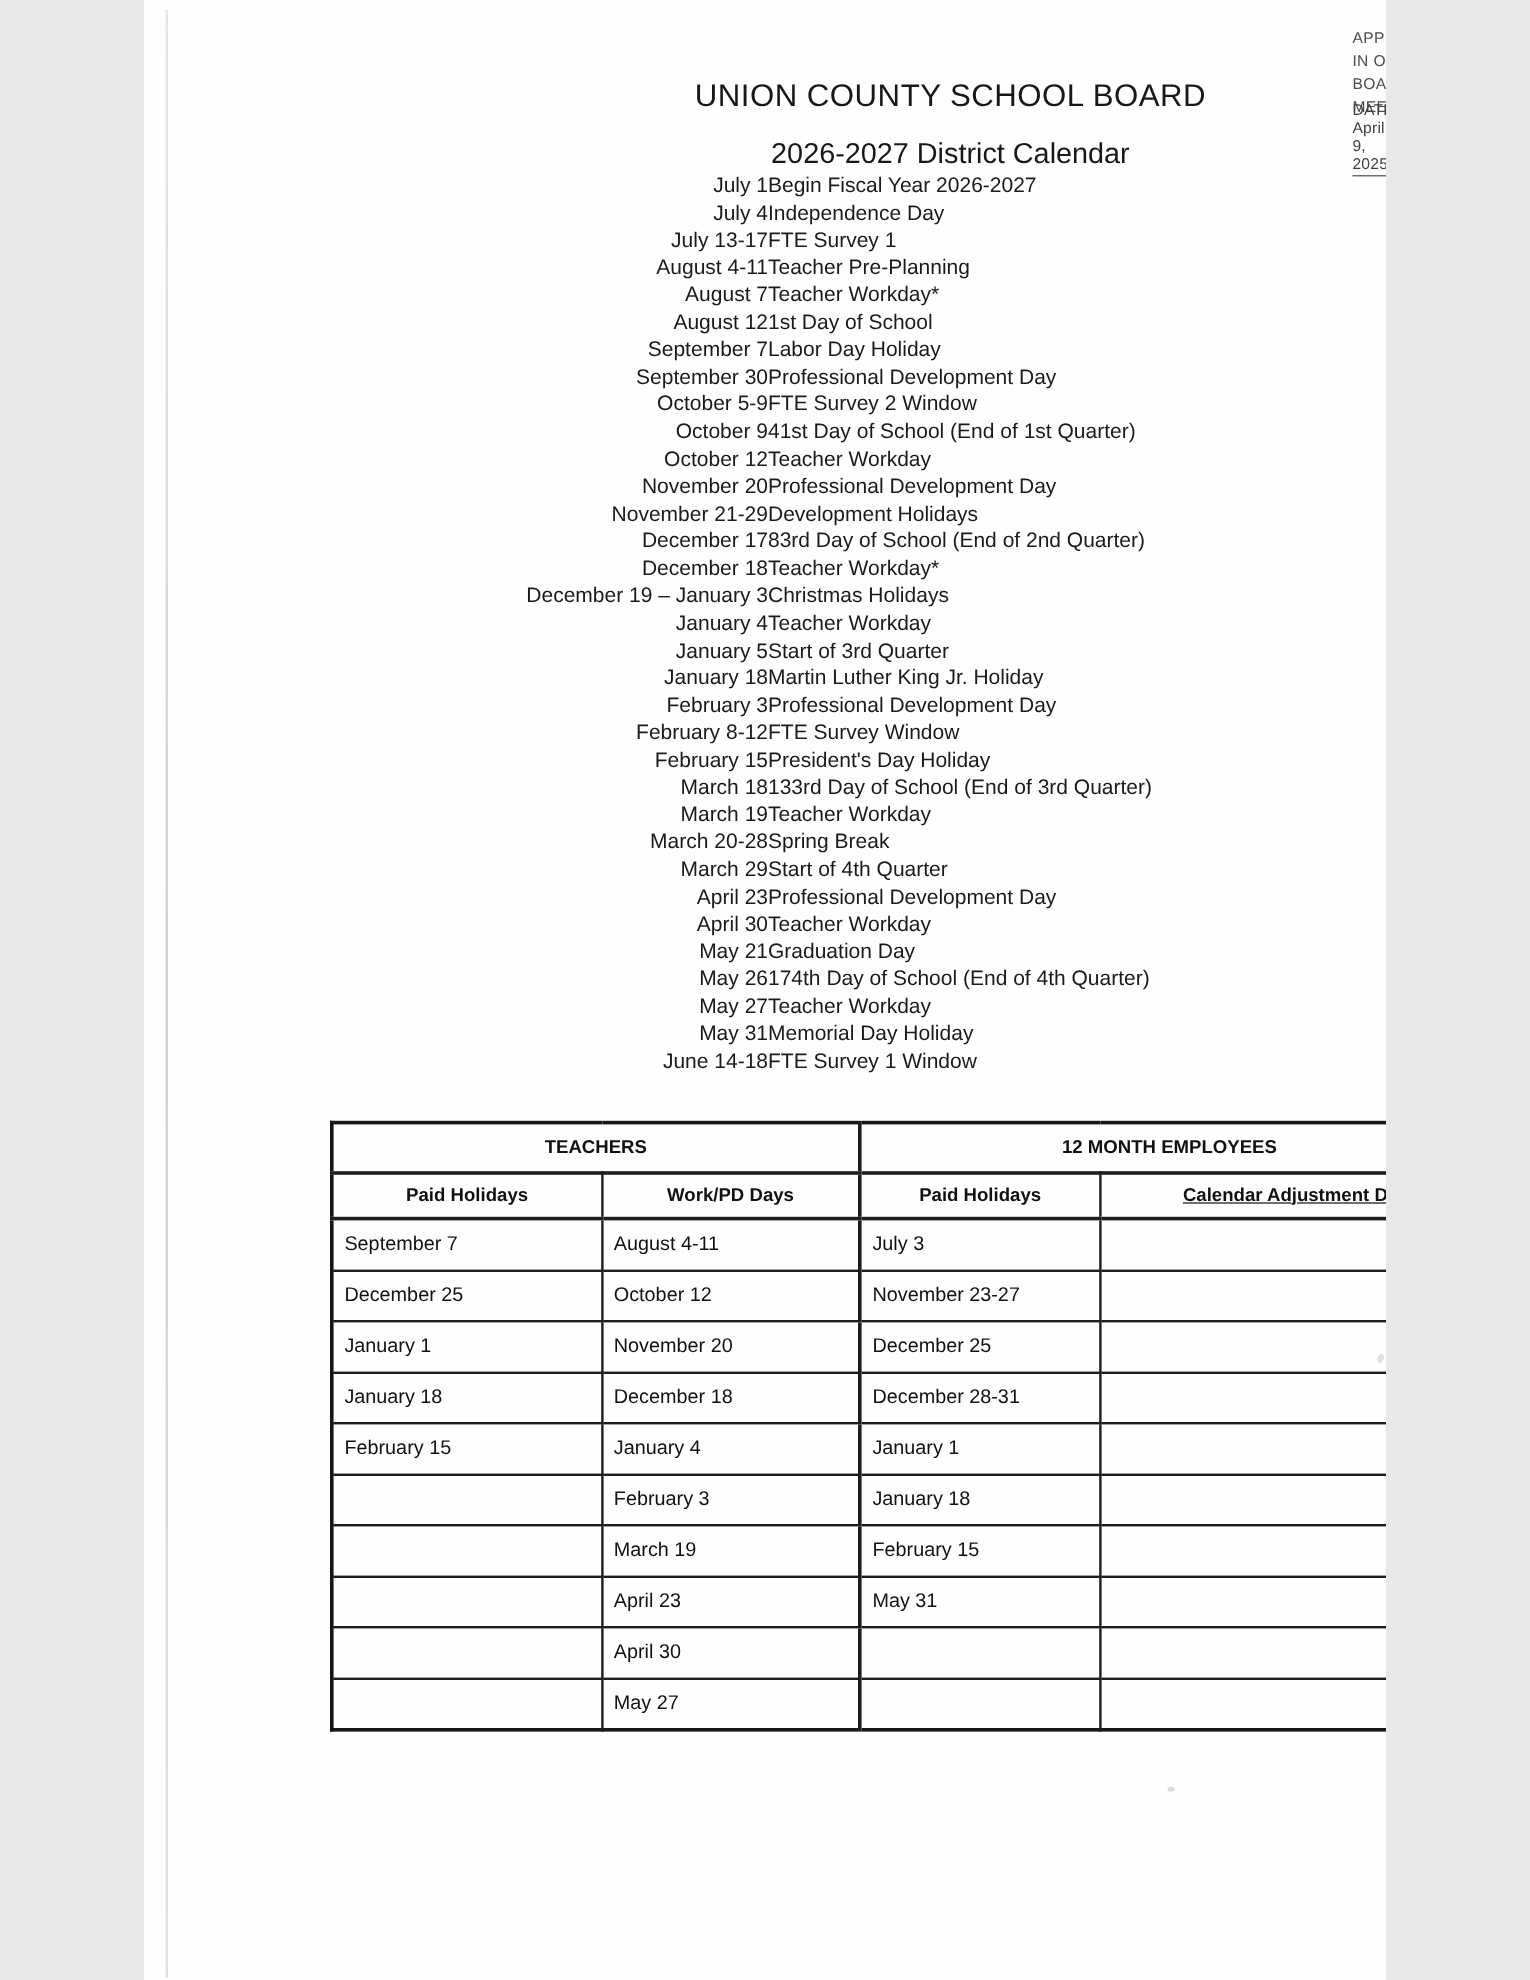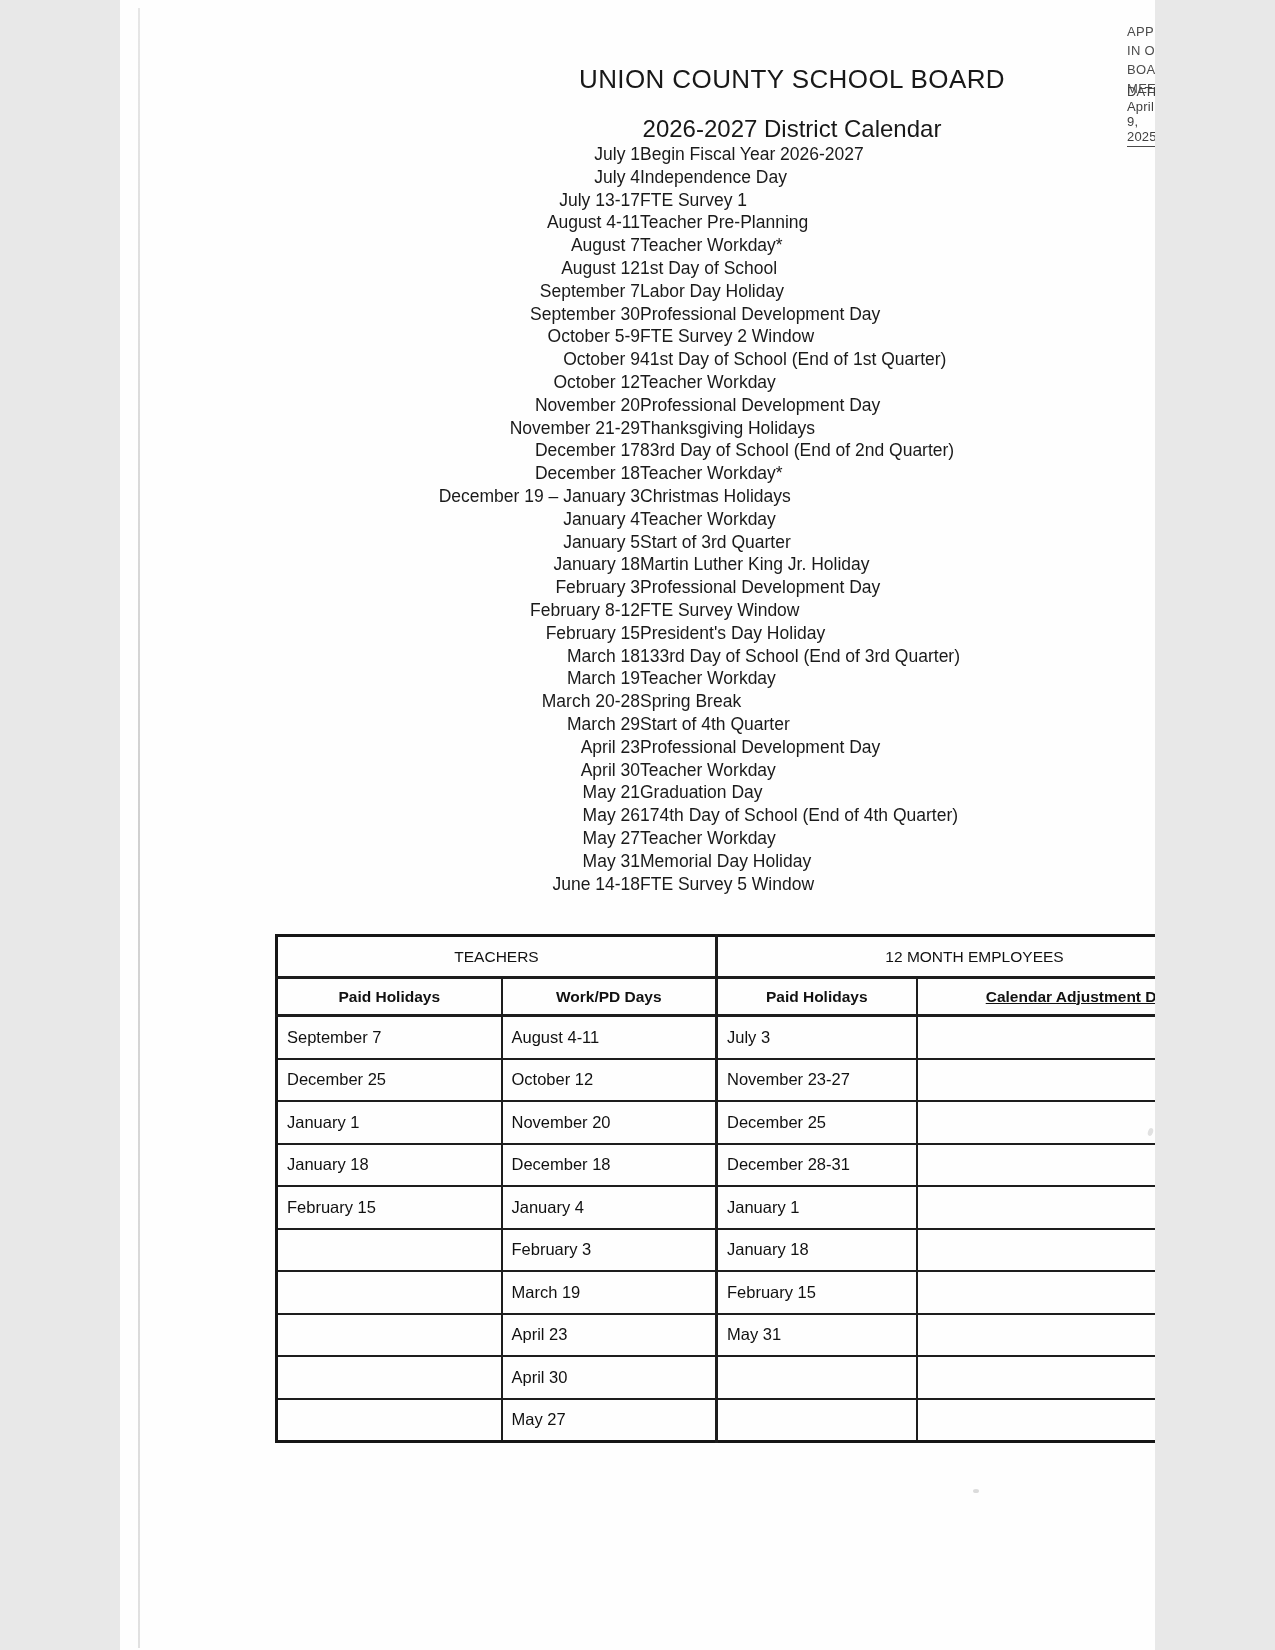--- a/index.html
+++ b/index.html
@@ -19,21 +19,21 @@
   .t1{font-size:26px;letter-spacing:.4px;}
   .t2{font-size:24px;margin-top:20px;}
   
   .calendar{position:absolute;left:163px;top:143px;font-size:17.5px;color:#1a1a1a;text-align:right;}
   .cal-row{display:flex;height:22.8px;line-height:22.8px;white-space:nowrap;}
   .cal-date{width:357px;}
   
   .emp-table{position:absolute;left:155px;top:934px;width:956px;border-collapse:collapse;
              table-layout:fixed;color:#111;border:3px solid #161616;}
   .emp-table th,.emp-table td{border:2px solid #1d1d1d;white-space:nowrap;overflow:hidden;}
-  .group-row th{height:37px;font-size:15.5px;font-weight:normal;text-align:center;
+  .group-row th{height:37px;font-size:15.5px;font-weight:bold;text-align:center;
                 border-bottom:3px solid #1d1d1d;}
   .head-row th{height:33px;font-size:15.5px;font-weight:bold;text-align:center;
                border-bottom:3px solid #1d1d1d;}
   .head-row th.left{text-align:center;padding-left:12px;text-decoration:underline;}
   .emp-table tbody td{height:38.5px;font-size:16.5px;padding-left:9px;vertical-align:middle;}
   .mid{border-left:3px solid #1d1d1d !important;}
   
   .artifact-comma{position:absolute;left:1028px;top:1128px;width:5px;height:8px;
                   border-radius:50%;background:#c9c9c9;transform:rotate(18deg);opacity:.55;}
   .artifact-dot{position:absolute;left:853px;top:1489px;width:6px;height:4px;
@@ -119,21 +119,21 @@
         <div class="cal-event">Teacher Workday</div>
       </div>
 
       <div class="cal-row">
         <div class="cal-date">November 20</div>
         <div class="cal-event">Professional Development Day</div>
       </div>
 
       <div class="cal-row">
         <div class="cal-date">November 21-29</div>
-        <div class="cal-event">Thanksgiving Holidays</div>
+        <div class="cal-event">Development Holidays</div>
       </div>
 
       <div class="cal-row">
         <div class="cal-date">December 17</div>
         <div class="cal-event">83rd Day of School (End of 2nd Quarter)</div>
       </div>
 
       <div class="cal-row">
         <div class="cal-date">December 18</div>
         <div class="cal-event">Teacher Workday*</div>
@@ -219,21 +219,21 @@
         <div class="cal-event">Teacher Workday</div>
       </div>
 
       <div class="cal-row">
         <div class="cal-date">May 31</div>
         <div class="cal-event">Memorial Day Holiday</div>
       </div>
 
       <div class="cal-row">
         <div class="cal-date">June 14-18</div>
-        <div class="cal-event">FTE Survey 5 Window</div>
+        <div class="cal-event">FTE Survey 1 Window</div>
       </div>
 
     </div>
 
   <table class="emp-table">
     <colgroup>
       <col style="width:225px">
         <col style="width:215px">
         <col style="width:200px">
         <col style="width:316px">

